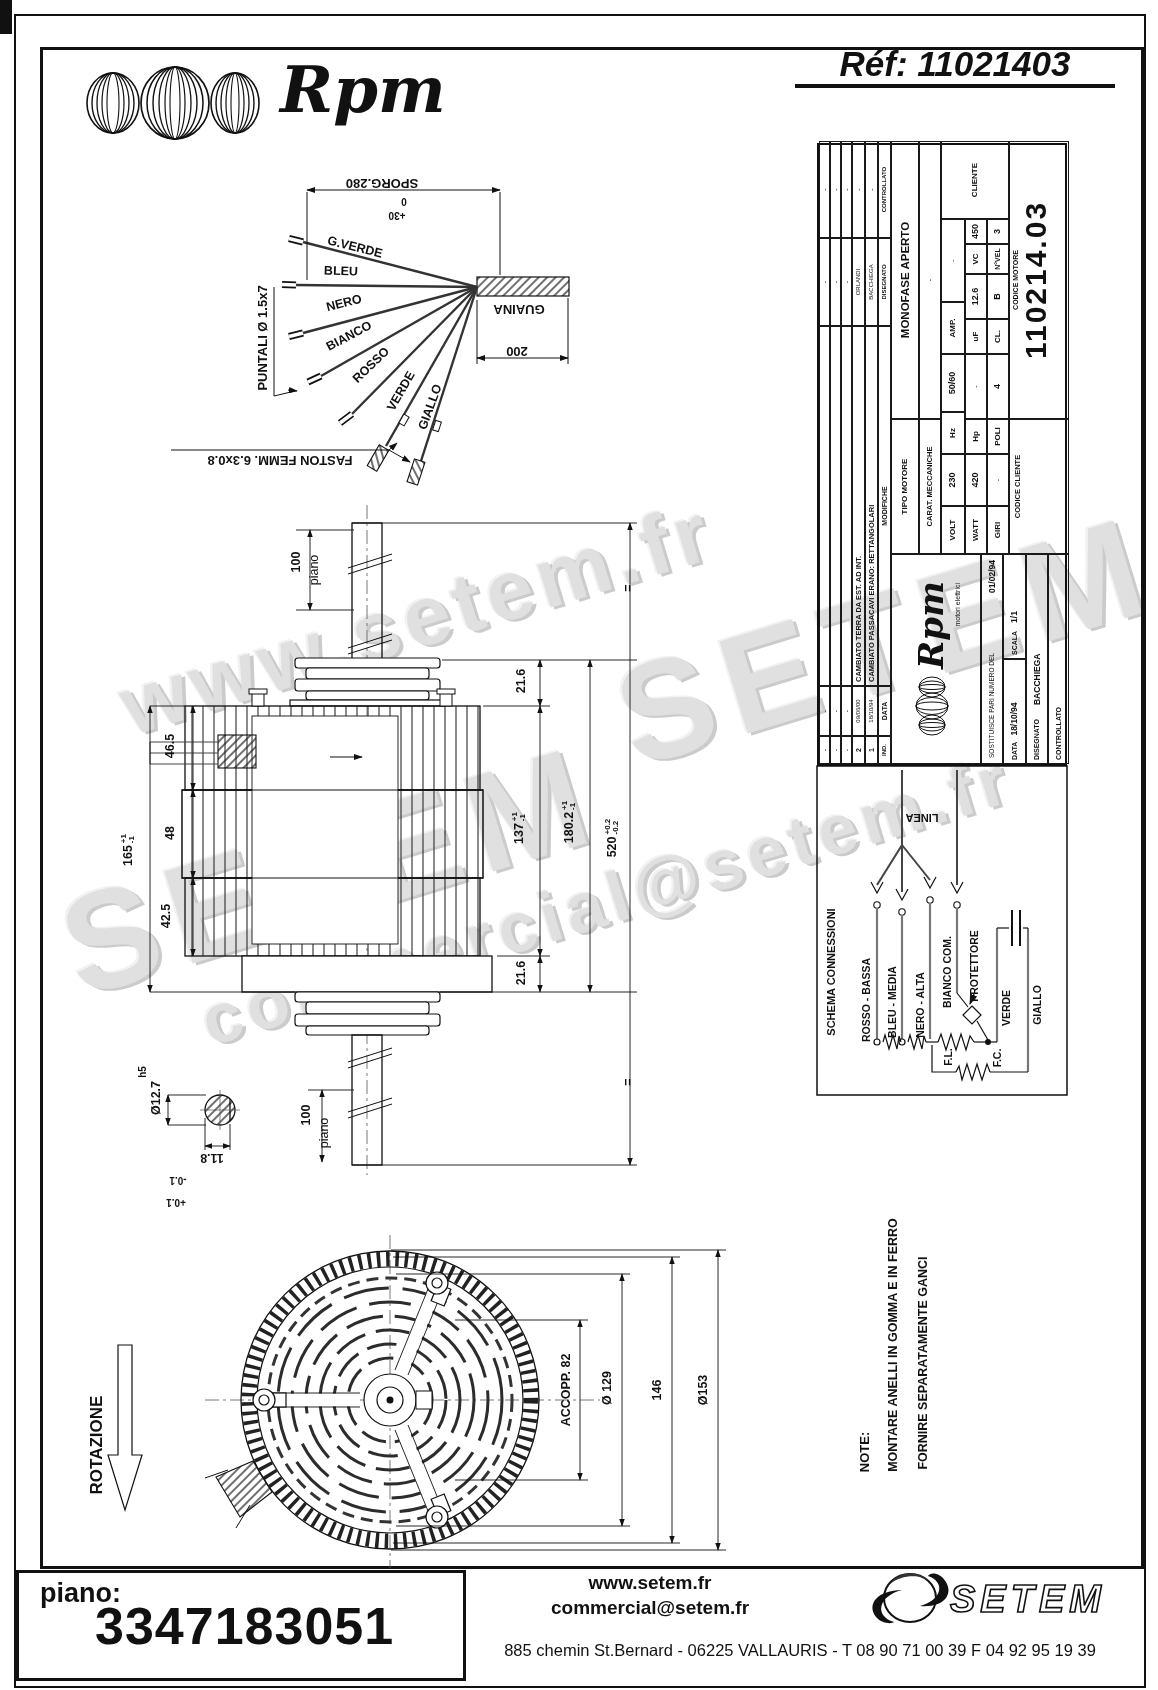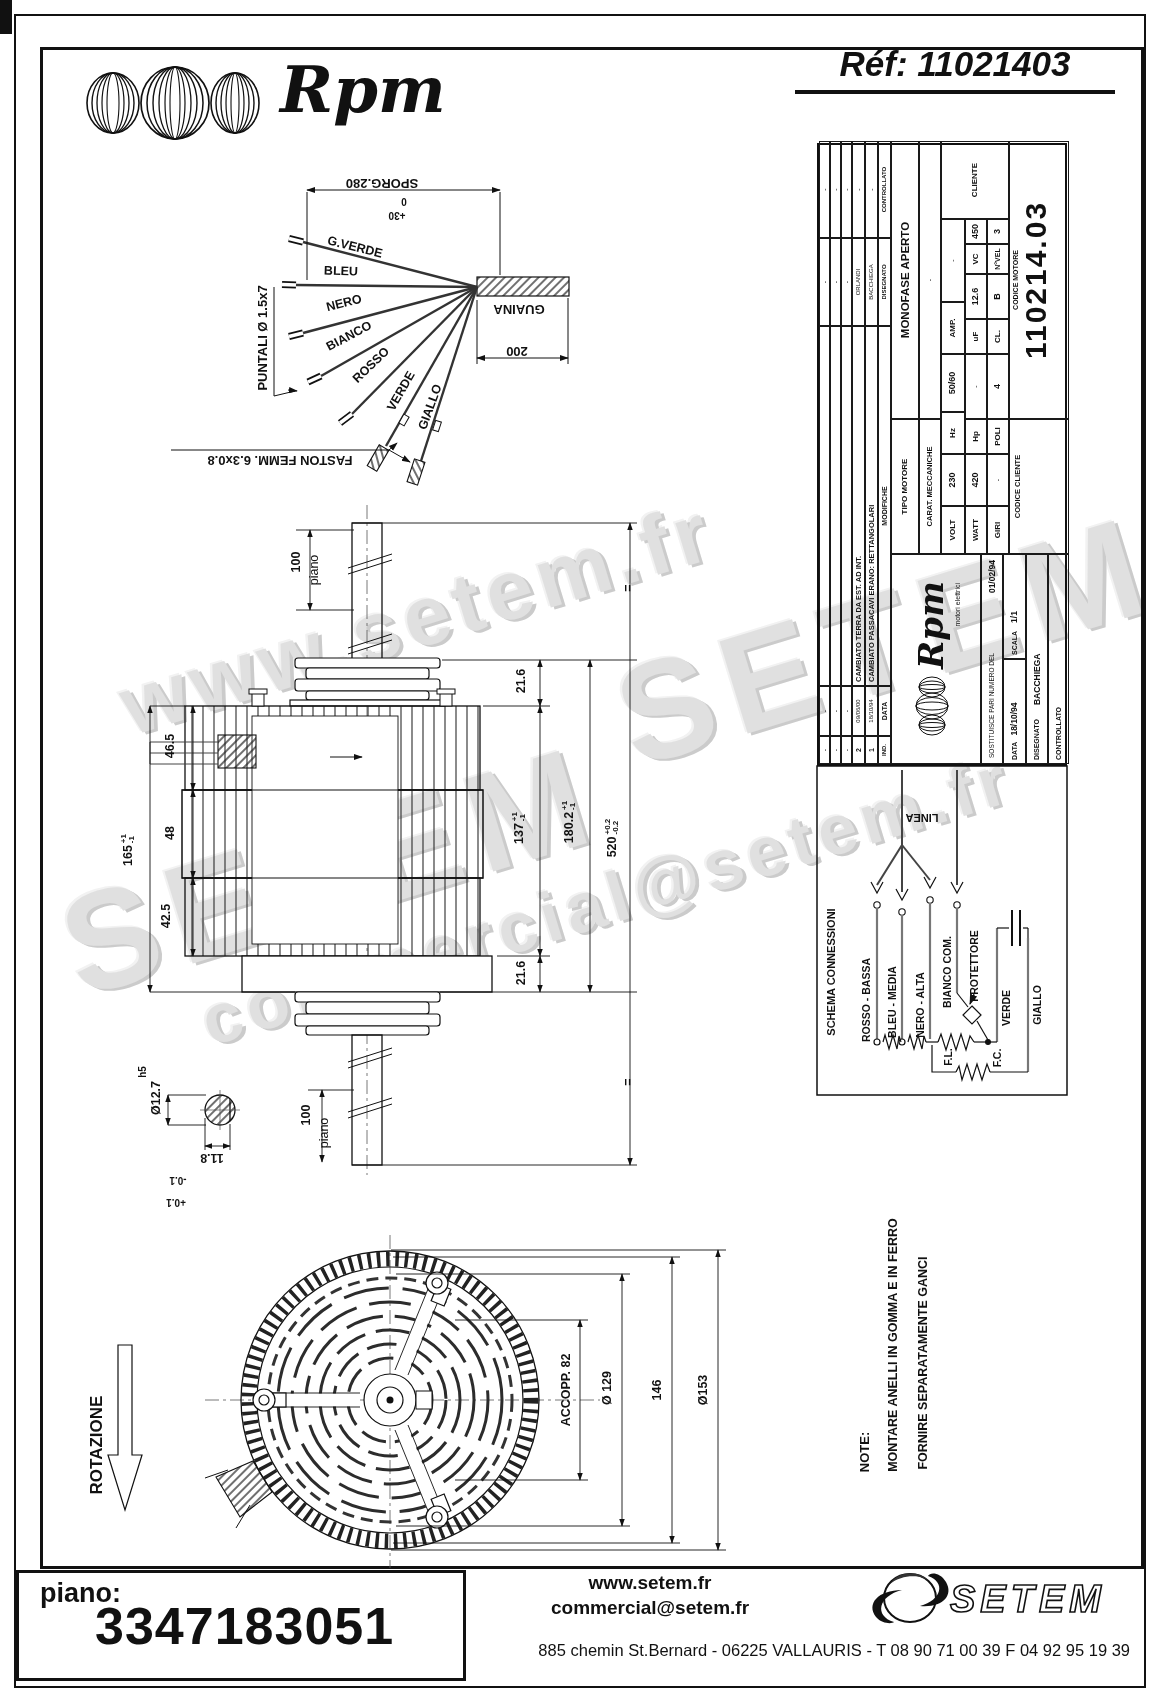--- a/index.html
+++ b/index.html
@@ -50,21 +50,21 @@
         <ellipse cx="160" cy="48" rx="24" ry="30" stroke-width="1.6"></ellipse>
           <ellipse cx="160" cy="48" rx="19" ry="30" stroke-width="1.4"></ellipse>
           <ellipse cx="160" cy="48" rx="14" ry="30" stroke-width="1.3"></ellipse>
           <ellipse cx="160" cy="48" rx="9" ry="30" stroke-width="1.2"></ellipse>
           <ellipse cx="160" cy="48" rx="4" ry="30" stroke-width="1.1"></ellipse>
       </g>
     </g>
   </svg>
   <div style="position:absolute;left:280px;top:52px;font-family:'DejaVu Serif',serif;font-style:italic;font-weight:700;font-size:64px;z-index:5;">Rpm</div>
 
-  <div style="position:absolute;left:795px;top:44px;width:320px;text-align:center;font-size:35px;font-weight:700;font-style:italic;border-bottom:4px solid #111;padding-bottom:6px;z-index:5;">
+  <div style="position:absolute;left:795px;top:44px;width:320px;text-align:center;font-size:35px;font-weight:700;font-style:italic;border-bottom:4px solid #111;z-index:5;">
     <span>Réf:</span>&nbsp;<span>11021403</span>
   </div>
 
   <svg class="draw" width="1158" height="1690" style="left:0;top:0;">
     <defs>
       <pattern id="fins" width="11" height="12" patternUnits="userSpaceOnUse">
           <line x1="5" y1="0" x2="5" y2="12" stroke="#2a2a2a" stroke-width="1.1"></line>
         </pattern>
       <pattern id="hatch" width="6" height="6" patternUnits="userSpaceOnUse" patternTransform="rotate(45)">
           <line x1="1" y1="0" x2="1" y2="6" stroke="#222" stroke-width="1.3"></line>
@@ -532,21 +532,21 @@
       <span style="font-size:7px;font-weight:700;">CODICE MOTORE</span>
       <span style="font-size:30px;font-weight:700;letter-spacing:2px;">110214.03</span>
     </div>
   </div>
 
   <div class="thin-frame" style="left:16px;top:1570px;width:444px;height:105px;border-width:3px;z-index:6;"></div>
   <div class="footer-text" style="left:40px;top:1578px;font-size:27px;font-weight:700;">piano:</div>
   <div class="footer-text" style="left:95px;top:1596px;font-size:52px;font-weight:700;letter-spacing:1px;">3347183051</div>
   <div class="footer-text" style="left:490px;top:1572px;width:320px;text-align:center;font-size:19px;font-weight:700;">www.setem.fr</div>
   <div class="footer-text" style="left:490px;top:1597px;width:320px;text-align:center;font-size:19px;font-weight:700;">commercial@setem.fr</div>
-  <div class="footer-text" style="left:470px;top:1641px;width:660px;text-align:right;font-size:16.5px;">885 chemin St.Bernard  -  06225 VALLAURIS  -  T 08 90 71 00 39   F 04 92 95 19 39</div>
+  <div class="footer-text" style="left:470px;top:1641px;width:660px;text-align:center;font-size:16.5px;">885 chemin St.Bernard  -  06225 VALLAURIS  -  T 08 90 71 00 39   F 04 92 95 19 39</div>
   <svg class="draw" width="300" height="80" style="left:850px;top:1560px;z-index:6;">
     <g>
       <ellipse cx="60" cy="38" rx="26" ry="24" fill="none" stroke="#111" stroke-width="2"></ellipse>
       <path d="M78 16 C 96 22, 92 40, 70 46 C 92 48, 104 36, 96 22 C 90 12, 80 12, 78 16 Z" fill="#111"></path>
       <path d="M44 62 C 24 56, 28 36, 52 30 C 28 30, 16 44, 26 57 C 32 64, 42 64, 44 62 Z" fill="#111"></path>
       <path d="M40 24 C 52 14, 72 14, 80 22 C 70 10, 48 10, 40 24 Z" fill="#333"></path>
     </g>
     <text x="100" y="52" font-family="Liberation Sans, sans-serif" font-style="italic" font-weight="700" font-size="38" letter-spacing="5" fill="#fff" stroke="#111" stroke-width="1.6">SETEM</text>
   </svg>
 

